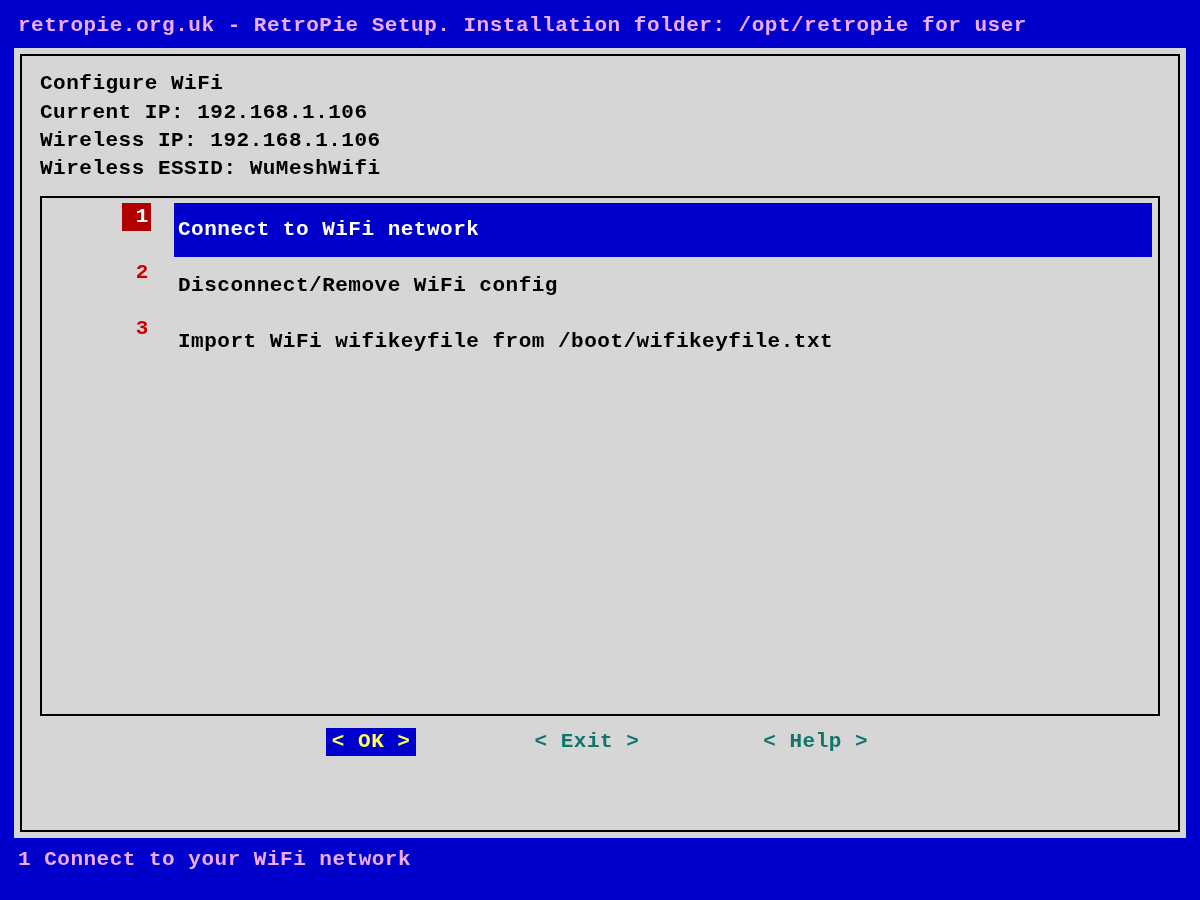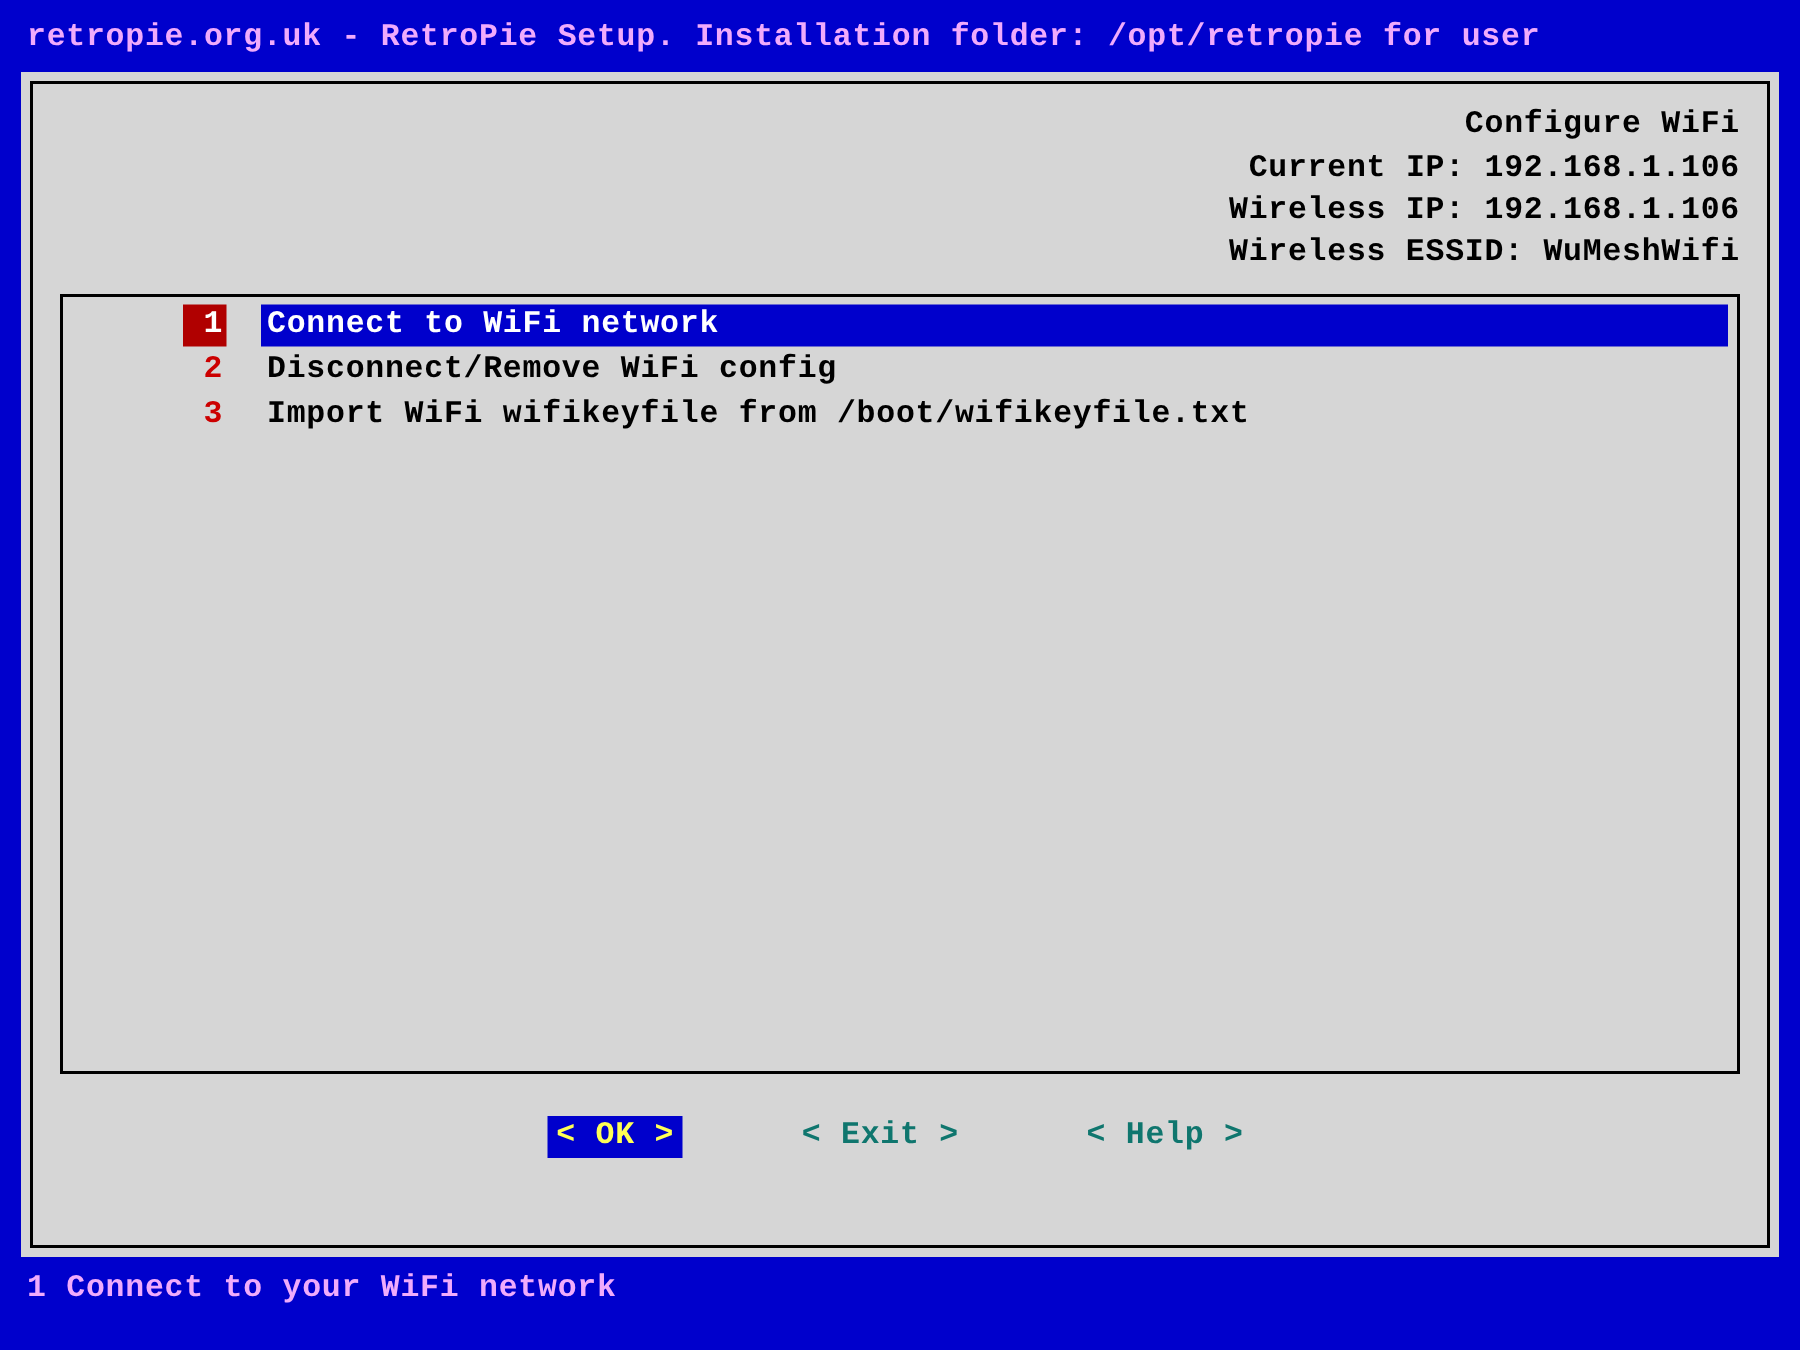--- a/index.html
+++ b/index.html
@@ -46,21 +46,20 @@
     height: 100%;
     position: relative;
   }
   .info-block {
     font-weight: bold;
     color: #000;
     margin-bottom: 12px;
     white-space: pre;
     font-size: 21px;
     letter-spacing: 0.5px;
-    text-align: right;
   }
   .menu-frame {
     border: 2px solid #000;
     box-sizing: border-box;
     padding: 4px 6px;
     height: 520px;
     overflow: hidden;
   }
   .menu-row {
     display: flex;
@@ -80,31 +79,31 @@
   .menu-num.red { color: #cc0000; }
   .menu-num.sel {
     background: #b00000;
     color: #ffffff;
     padding: 0 2px;
     margin-left: calc(6ch - 2px);
     margin-right: calc(2ch - 2px);
   }
   .menu-label {
     flex: 1 1 auto;
-    padding: 0 4px;
+    padding: 13px 4px;
   }
   .menu-label.sel {
     background: #0000cc;
     color: #ffffff;
   }
   .button-bar {
     display: flex;
     justify-content: center;
-    gap: 73px;
-    margin-top: 28px;
+    gap: 112px;
+    margin-top: 12px;
     font-weight: bold;
     font-size: 21px;
     letter-spacing: 0.5px;
   }
   .btn {
     padding: 0 6px;
   }
   .btn.sel {
     background: #0000cc;
     color: #ffff55;

